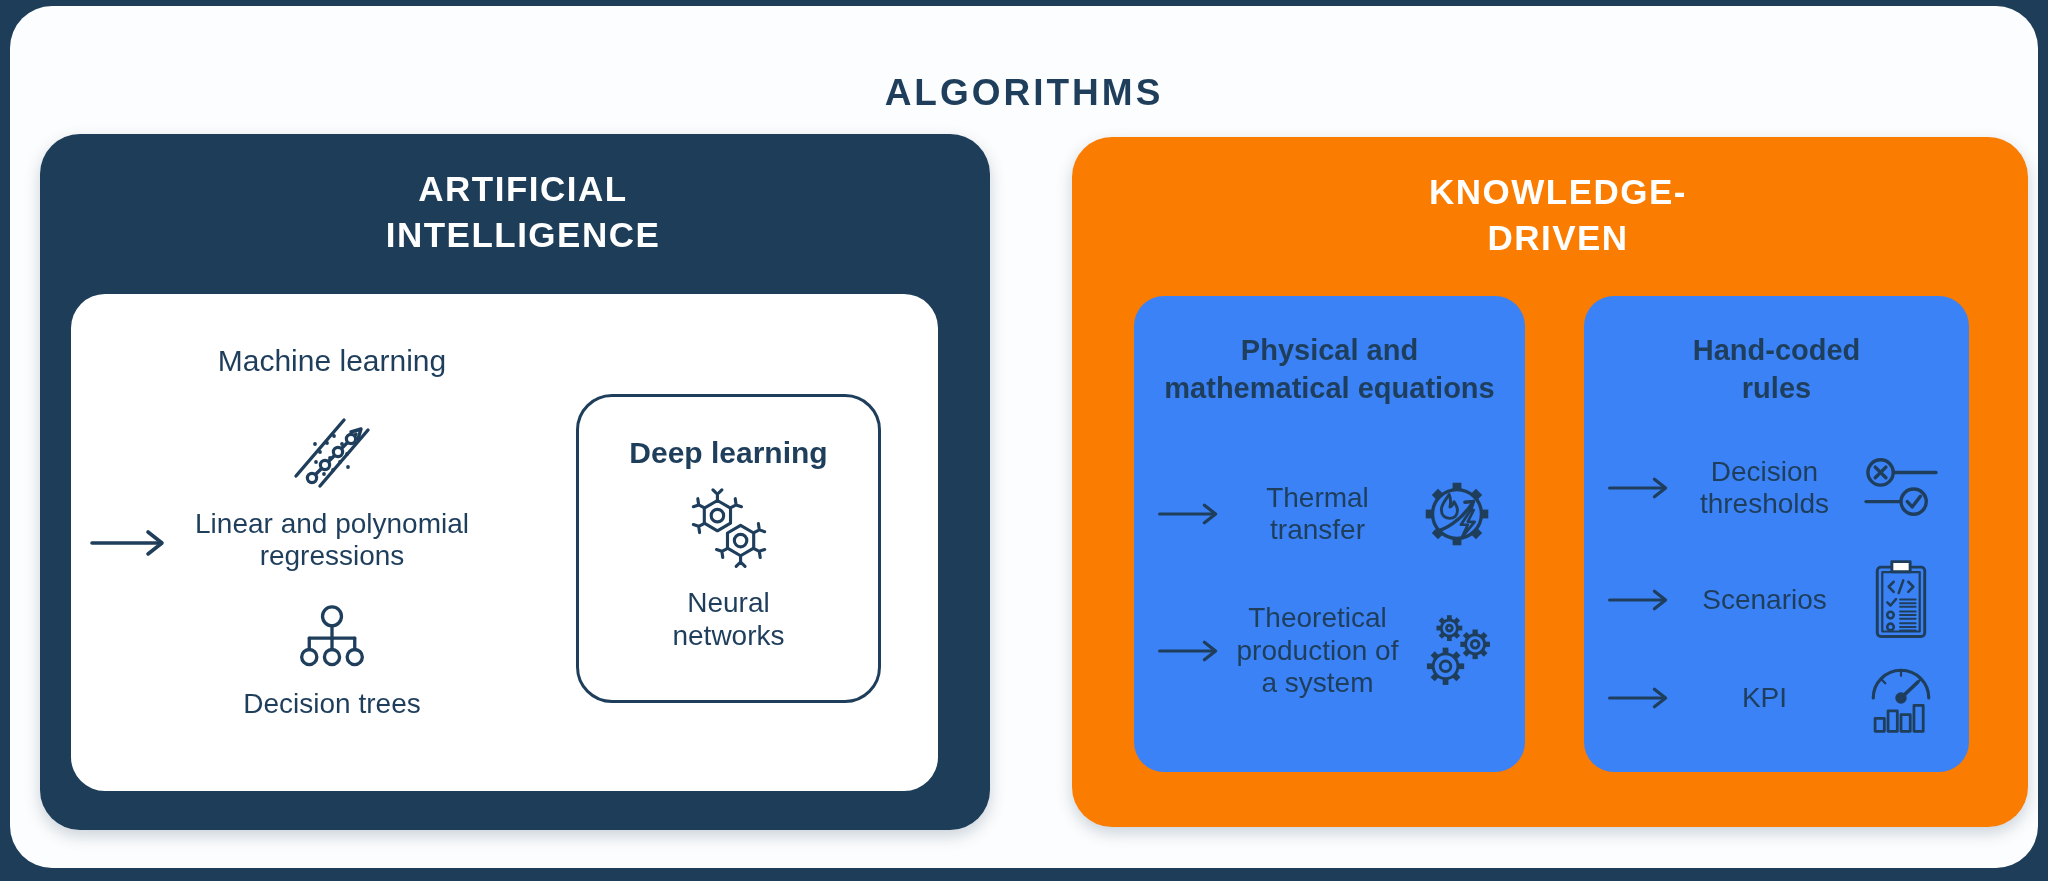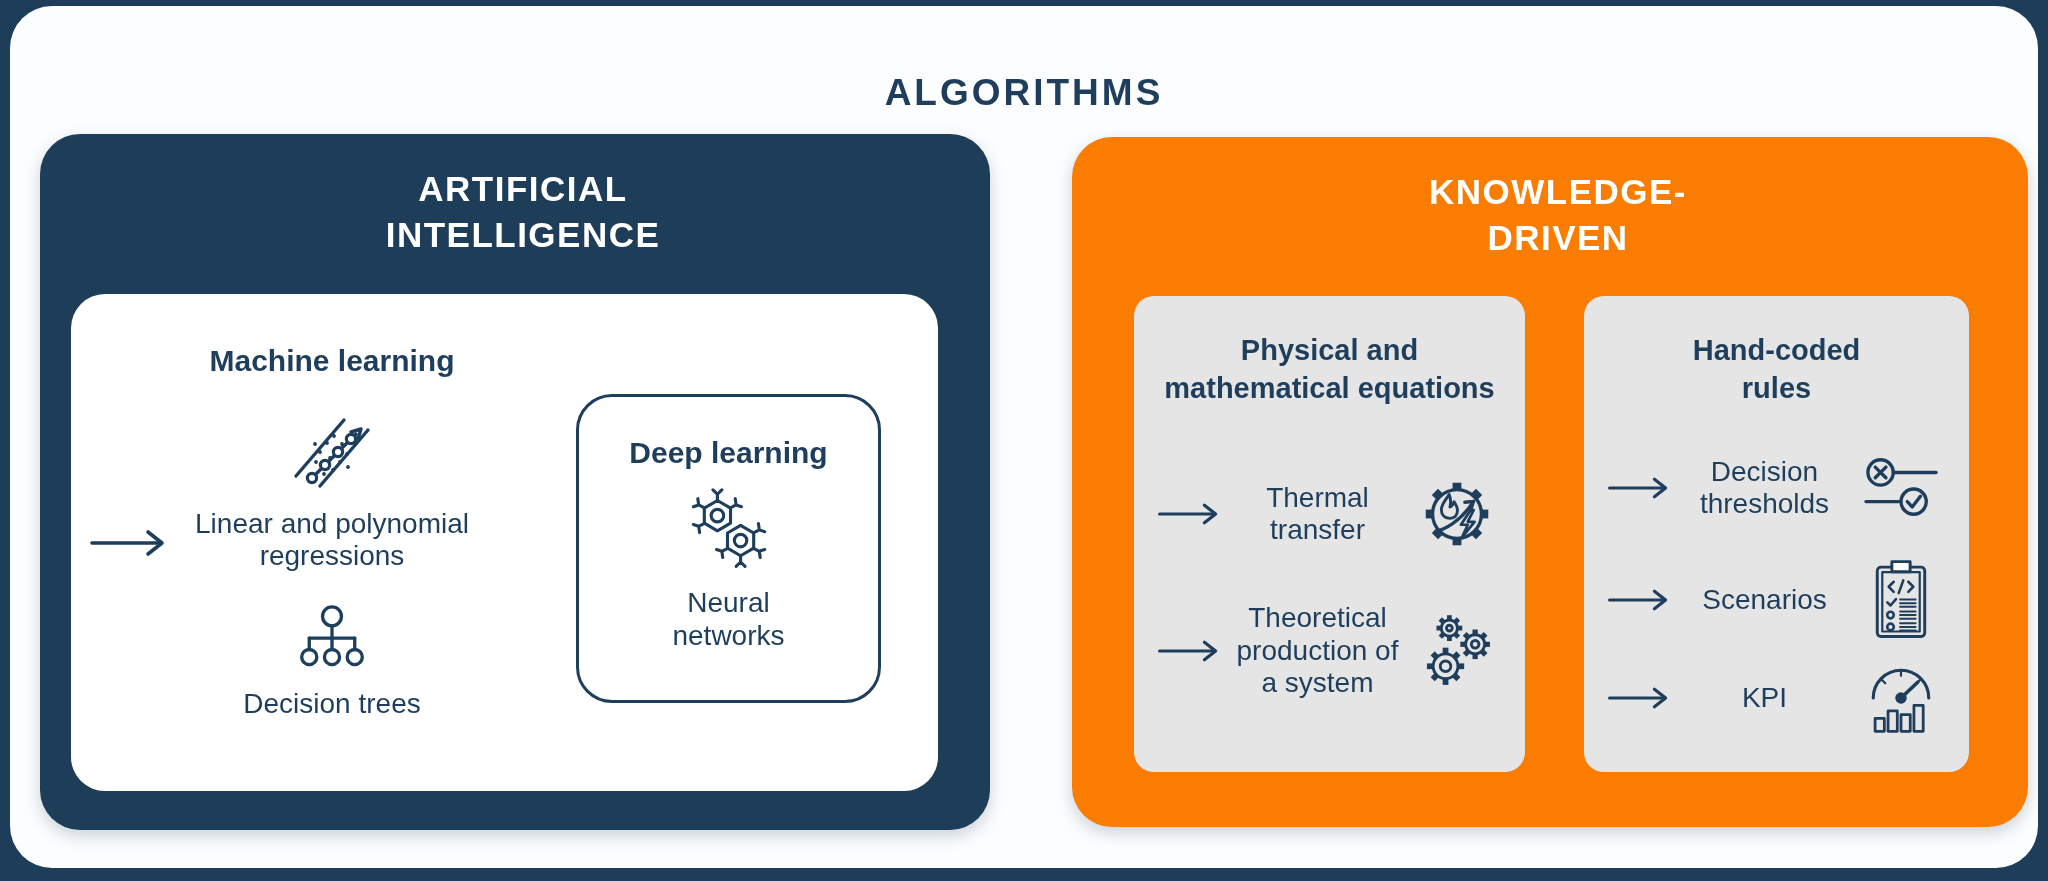--- a/index.html
+++ b/index.html
@@ -16,34 +16,34 @@
   .sheet{position:absolute;left:10px;top:6px;width:2028px;height:862px;background:var(--sheet);border-radius:42px;}
   .main-title{position:absolute;top:44px;left:0;width:100%;text-align:center;
     font-size:37px;font-weight:bold;letter-spacing:3px;margin-top:28px;}
   .bigbox{position:absolute;border-radius:40px;box-shadow:0 6px 16px rgba(29,61,88,.22);}
   .ai{left:40px;top:134px;width:950px;height:696px;background:var(--navy);}
   .kd{left:1045px;top:137px;width:956px;height:690px;background:var(--orange);margin-left:27px;}
   .bigbox-title{padding-top:32px;text-align:center;color:#fff;font-size:35px;font-weight:bold;
     letter-spacing:1.5px;line-height:1.3;padding-left:16px;}
   
   .ml{position:absolute;left:31px;top:160px;width:867px;height:497px;background:#fff;border-radius:34px;}
-  .ml-title{position:absolute;top:50px;left:91px;width:340px;text-align:center;font-weight:bold;font-size:30px;}
+  .ml-title{position:absolute;top:50px;left:91px;width:340px;text-align:center;font-weight:normal;font-size:30px;}
   .icon-regression{position:absolute;left:219px;top:116px;width:84px;height:84px;}
   .arrow-ml{position:absolute;left:18px;top:234px;width:82px;height:30px;}
   .ml-label1{position:absolute;top:214px;left:91px;width:340px;text-align:center;font-size:28px;line-height:1.14;}
   .icon-tree{position:absolute;left:225px;top:310px;width:72px;height:72px;}
   .ml-label2{position:absolute;top:394px;left:91px;width:340px;text-align:center;font-size:28px;}
   
   .dl{position:absolute;left:505px;top:100px;width:305px;height:309px;border:3px solid var(--text);
     border-radius:36px;background:#fff;box-sizing:border-box;}
   .dl-title{margin-top:39px;text-align:center;font-size:30px;font-weight:bold;}
   .icon-neural{display:block;margin:18px auto 0;width:82px;height:82px;}
   .dl-label{margin:16px auto 12px;max-width:175px;text-align:center;font-size:28px;line-height:1.18;}
   
-  .card{position:absolute;top:159px;height:476px;background:#e5e5e5;border-radius:20px;}
+  .card{position:absolute;top:159px;height:476px;background:#3b82f6;border-radius:30px;}
   .card.physical{left:62px;width:391px;}
   .card.handcoded{left:512px;width:385px;}
   .card-title{padding-top:36px;text-align:center;font-weight:bold;font-size:29px;line-height:1.3;}
   .row{position:absolute;left:24px;right:24px;display:flex;align-items:center;gap:6px;}
   .row .arrow{width:64px;flex:0 0 auto;}
   .row .label{flex:1;text-align:center;font-size:28px;line-height:1.16;}
   .row .ricon{flex:0 0 auto;width:88px;display:flex;justify-content:center;align-items:center;}
   .physical .r1{top:168px;height:100px;}
   .physical .r2{top:300px;height:110px;}
   .handcoded .r1{top:146px;height:92px;}

